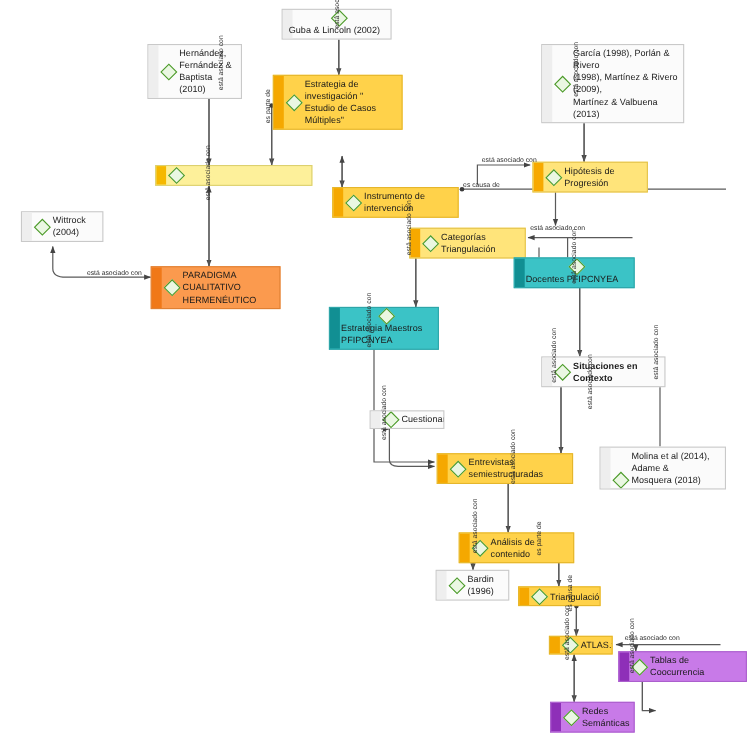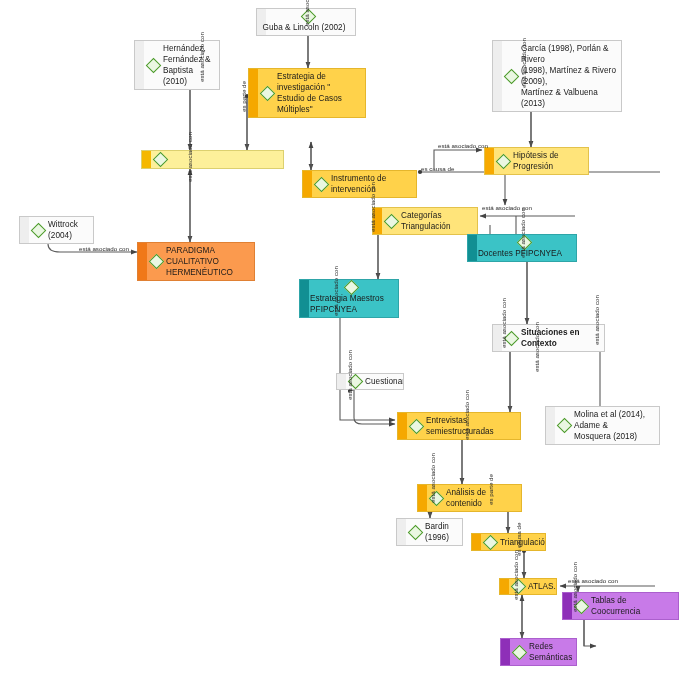--- a/index.html
+++ b/index.html
@@ -211,21 +211,21 @@
       <div class="node n-goldlt" style="left: 484px; top: 147px; width: 105px; min-height: 18px;">
         <span class="accent"></span>
         <span class="dia"></span>
         <span class="lbl">Hipótesis de Progresión</span>
       </div>
       <div class="node n-gold" style="left: 302px; top: 170px; width: 115px; min-height: 18px; justify-content: center;">
         <span class="accent"></span>
         <span class="dia"></span>
         <span class="lbl">Instrumento de intervención</span>
       </div>
-      <div class="node n-white" style="left: 19px; top: 216px; width: 75px; min-height: 17px;">
+      <div class="node n-white" style="left: 19px; top: 192px; width: 75px; min-height: 17px;">
         <span class="accent"></span>
         <span class="dia"></span>
         <span class="lbl">Wittrock (2004)</span>
       </div>
       <div class="node n-goldlt" style="left: 372px; top: 207px; width: 106px; min-height: 18px;">
         <span class="accent"></span>
         <span class="dia"></span>
         <span class="lbl">Categorías Triangulación</span>
       </div>
       <div class="node n-teal" style="left: 467px; top: 234px; width: 110px; min-height: 18px;">
@@ -253,21 +253,21 @@
       <div class="node n-white" style="left: 336px; top: 373px; width: 68px; min-height: 17px;">
         <span class="accent"></span>
         <span class="dia"></span>
         <span class="lbl">Cuestionario</span>
       </div>
       <div class="node n-gold" style="left: 397px; top: 412px; width: 124px; min-height: 19px;">
         <span class="accent"></span>
         <span class="dia"></span>
         <span class="lbl">Entrevistas semiestructuradas</span>
       </div>
-      <div class="node n-white" style="left: 545px; top: 406px; width: 115px; min-height: 28px;">
+      <div class="node n-white" style="left: 545px; top: 406px; width: 115px; min-height: 28px; align-items: flex-end;">
         <span class="accent"></span>
         <span class="dia"></span>
         <span class="lbl">Molina et al (2014), Adame &amp;
 Mosquera (2018)</span>
       </div>
       <div class="node n-gold" style="left: 417px; top: 484px; width: 105px; min-height: 18px;">
         <span class="accent"></span>
         <span class="dia"></span>
         <span class="lbl">Análisis de contenido</span>
       </div>

